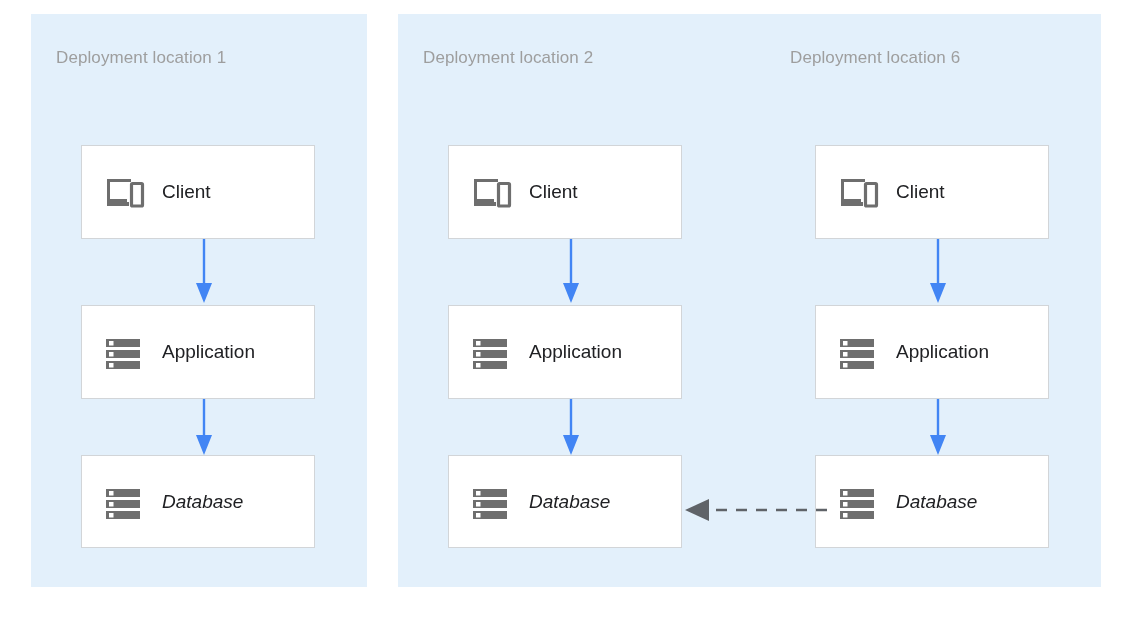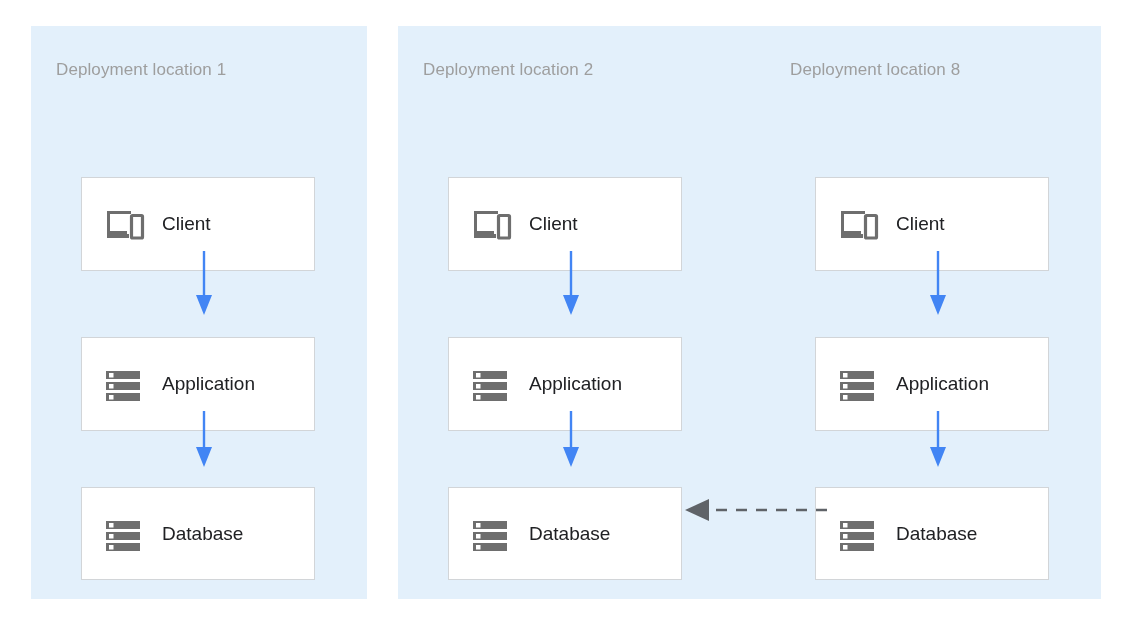--- a/index.html
+++ b/index.html
@@ -17,21 +17,21 @@
     position: relative;
     width: 1134px;
     height: 628px;
     background: #ffffff;
     overflow: hidden;
   }
 
   
   .panel {
     position: absolute;
-    top: 26px;
+    top: 14px;
     width: 336px;
     height: 573px;
     background: #e3f0fb;
   }
   .panel-1 { left: 31px; }
   .panel-2 { left: 398px; padding-left: 38px; }
   .panel-3 { left: 765px; }
 
   .panel-title {
     position: absolute;
@@ -49,25 +49,24 @@
     position: absolute;
     width: 234px;
     height: 94px;
     background: #ffffff;
     border: 1px solid #d2d5d8;
     box-sizing: border-box;
     display: flex;
     flex-direction: row;
     align-items: center;
     padding-left: 22px;
-    margin-top: 20px;
   }
   .node-client      { top: 131px; left: 50px; }
   .node-application { top: 291px; left: 50px; text-align: right; }
-  .node-database    { top: 441px; left: 50px; height: 93px; }
+  .node-database    { top: 441px; left: 50px; height: 93px; font-style: italic; }
 
   .node-icon {
     flex: 0 0 auto;
     width: 42px;
     height: 42px;
     display: block;
     margin-right: 16px;
   }
   .node-label {
     font-size: 19px;
@@ -190,21 +189,21 @@
         <rect x="2" y="19" width="34" height="8" fill="#6e6e6e"></rect>
         <rect x="5" y="21" width="4.5" height="4.5" fill="#ffffff"></rect>
         <rect x="2" y="30" width="34" height="8" fill="#6e6e6e"></rect>
         <rect x="5" y="32" width="4.5" height="4.5" fill="#ffffff"></rect>
       </svg>
       <span class="node-label">Database</span>
     </div>
   </div>
 
   <div class="panel panel-3">
-    <div class="panel-title">Deployment location 8</div>
+    <div class="panel-title">Deployment location 6</div>
 
     <div class="node node-client">
       <svg class="node-icon" viewBox="0 0 42 42">
         <path d="M3 8 h24 v3 H6 v17 h17 v3 H3 Z" fill="#6e6e6e"></path>
         <rect x="3" y="31" width="22" height="4" fill="#6e6e6e"></rect>
         <rect x="27.5" y="12.5" width="11" height="22.5" rx="1" fill="none" stroke="#6e6e6e" stroke-width="3.2"></rect>
       </svg>
       <span class="node-label">Client</span>
     </div>
 

